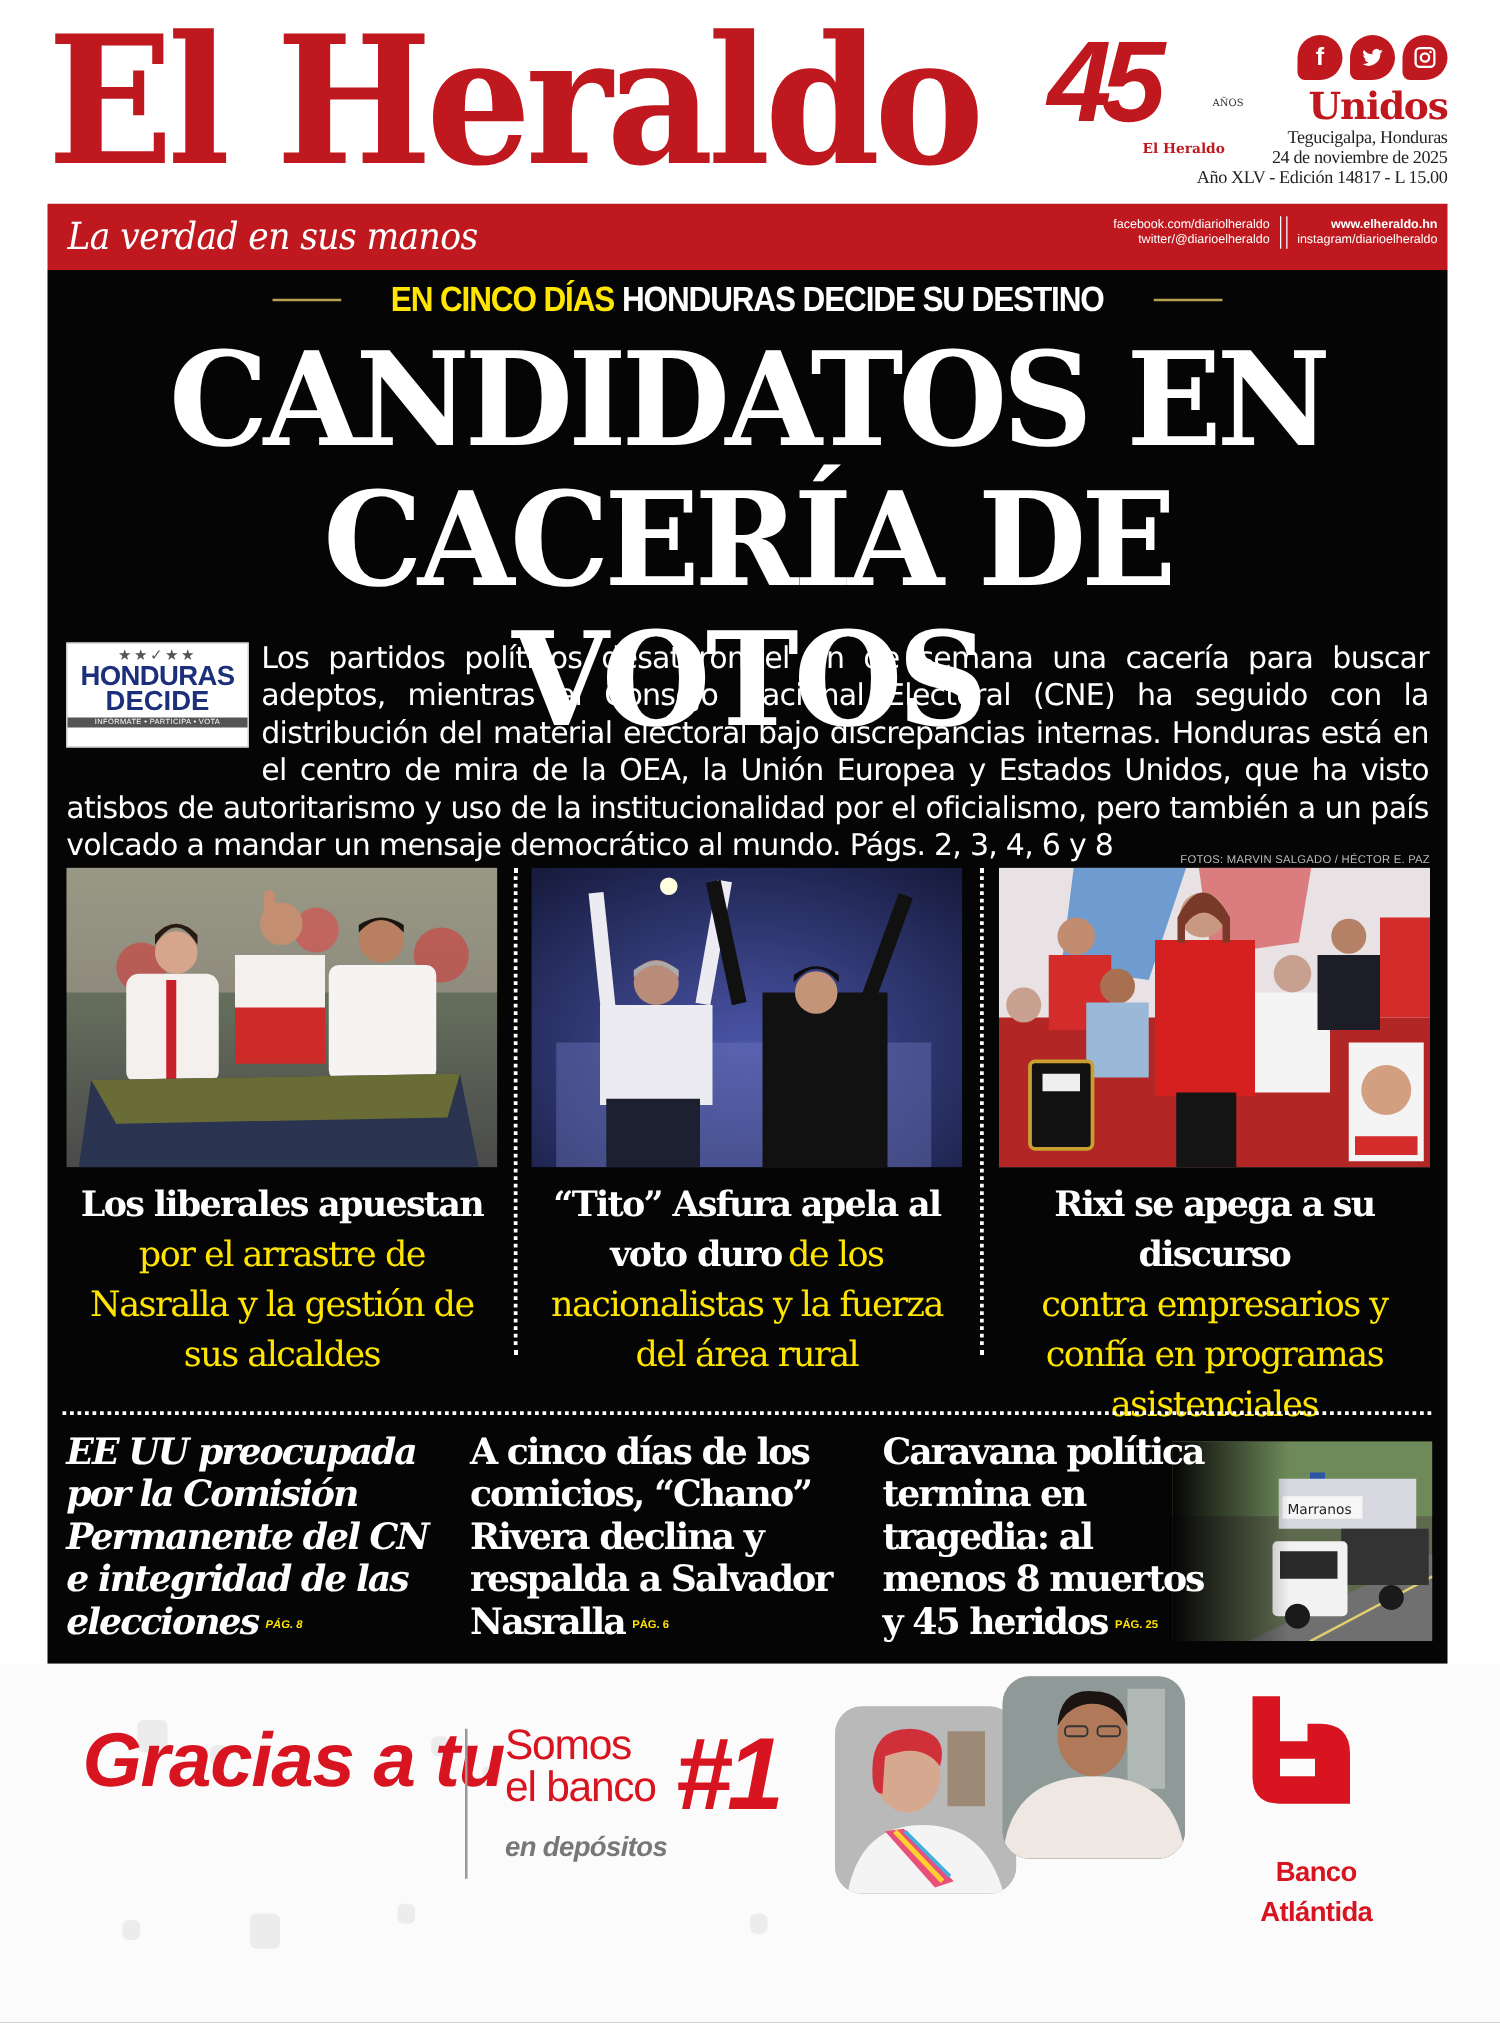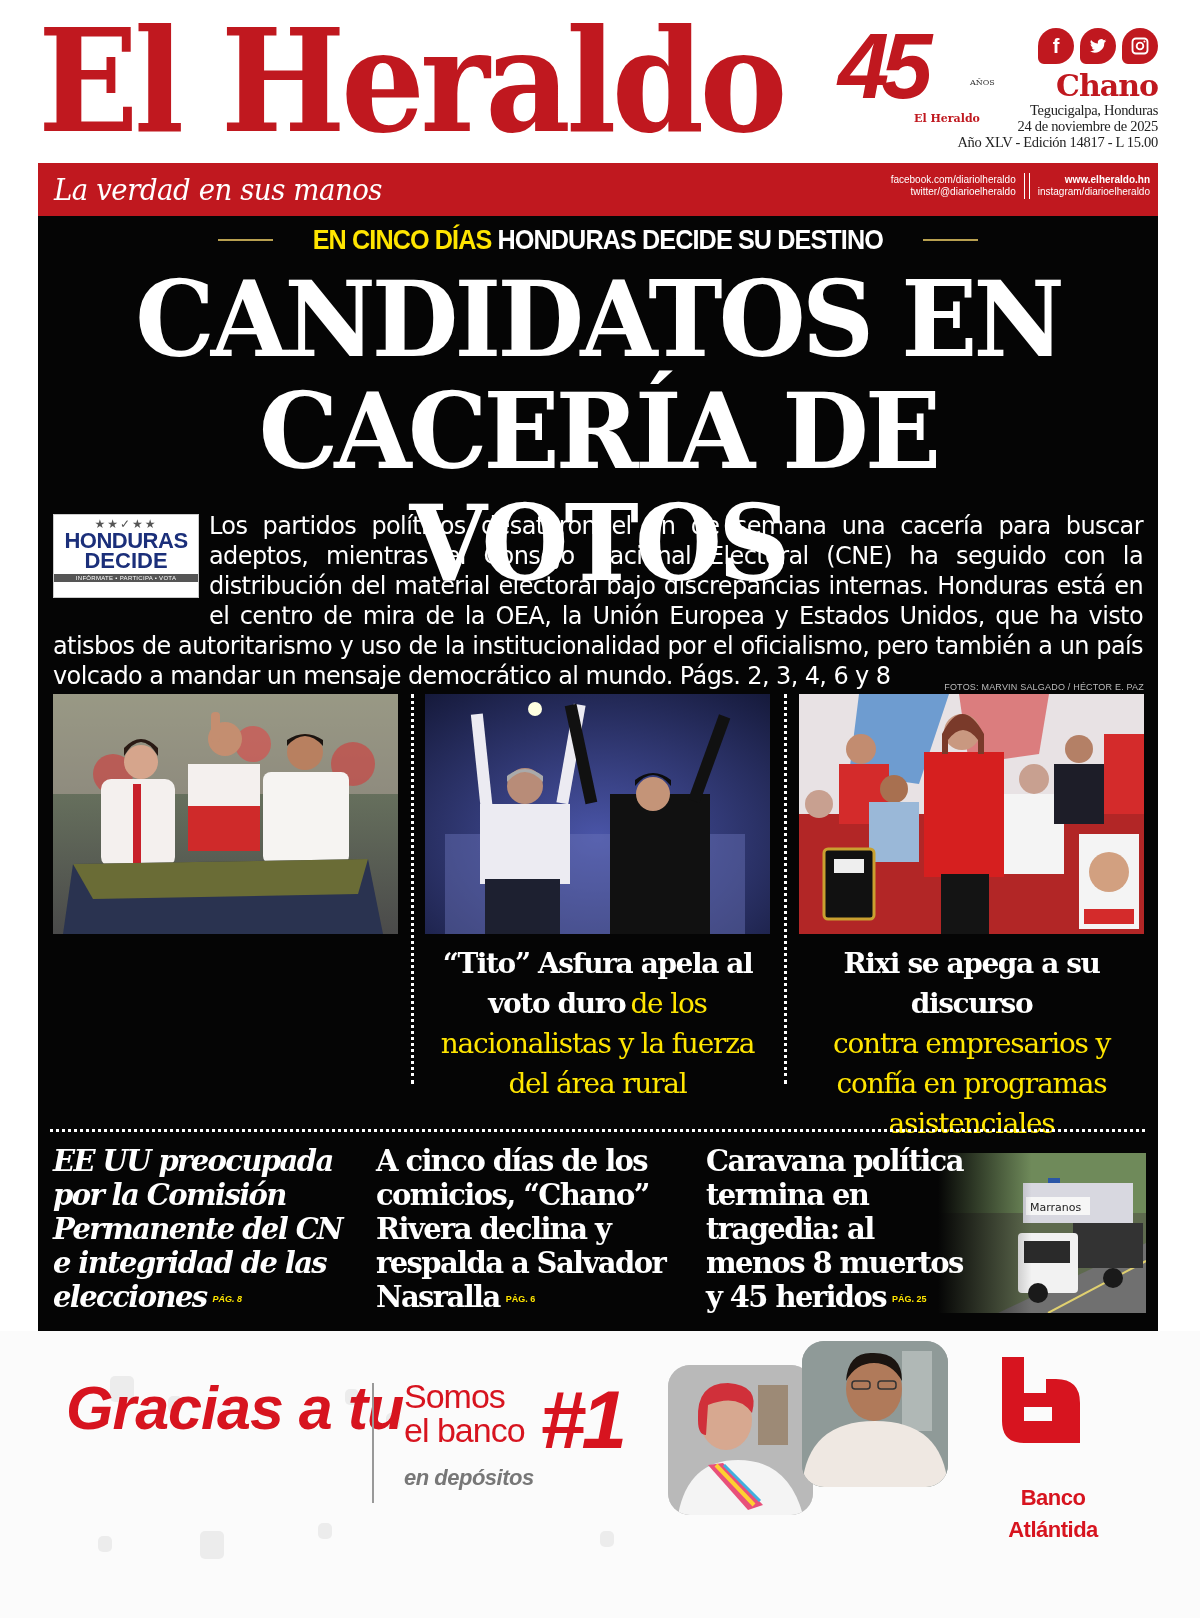--- a/index.html
+++ b/index.html
@@ -133,21 +133,21 @@
     <div class="social-icon">
       <svg viewBox="0 0 24 24">
           <rect x="3" y="3" width="18" height="18" rx="4" fill="none" stroke="#fff" stroke-width="2.2"></rect>
           <circle cx="12" cy="12" r="4" fill="none" stroke="#fff" stroke-width="2.2"></circle>
           <circle cx="17.3" cy="6.7" r="1.2" fill="#fff"></circle>
         </svg>
     </div>
   </div>
 
   <div class="dateline">
-    <div class="day">Chano</div>
+    <div class="day">Unidos</div>
     <div class="line">Tegucigalpa, Honduras</div>
     <div class="line">24 de noviembre de 2025</div>
     <div class="line">Año XLV - Edición 14817 - L 15.00</div>
   </div>
 </div>
 
 <div class="redband">
   <div class="slogan">La verdad en sus manos</div>
   <div class="contacts">
     <div class="col">
@@ -216,20 +216,24 @@
             <rect x="135" y="112" width="72" height="45" fill="#cf2a2a"></rect>
           <circle cx="172" cy="45" r="17" fill="#c48e70"></circle>
             <rect x="158" y="18" width="9" height="30" rx="4" fill="#c48e70"></rect>
           <rect x="210" y="78" width="86" height="92" rx="8" fill="#f6f4f2"></rect>
             <circle cx="252" cy="58" r="18" fill="#b88060"></circle>
             <path d="M234 52 q18 -20 36 0 v-6 q-18 -12 -36 0z" fill="#1b1410"></path>
           <path d="M20 170 L315 165 L330 240 L10 240Z" fill="#2a3350"></path>
             <path d="M20 170 L315 165 L305 200 L40 205Z" fill="#7a7a30" opacity="0.8"></path>
         </svg>
       </div>
+      <div class="title">
+        <span class="w">Los liberales apuestan</span><br>
+        <span class="y">por el arrastre de Nasralla y la gestión de sus alcaldes</span>
+      </div>
     </div>
 
     <div class="vdots" style="left:358px;"></div>
 
     <div class="col-story" style="left:372px;">
       <div class="photo">
         <svg width="345" height="240" viewBox="0 0 345 240">
           <defs>
               <radialGradient id="bg2" cx="0.5" cy="0.6" r="0.8">
                 <stop offset="0" stop-color="#4a55a8"></stop>

